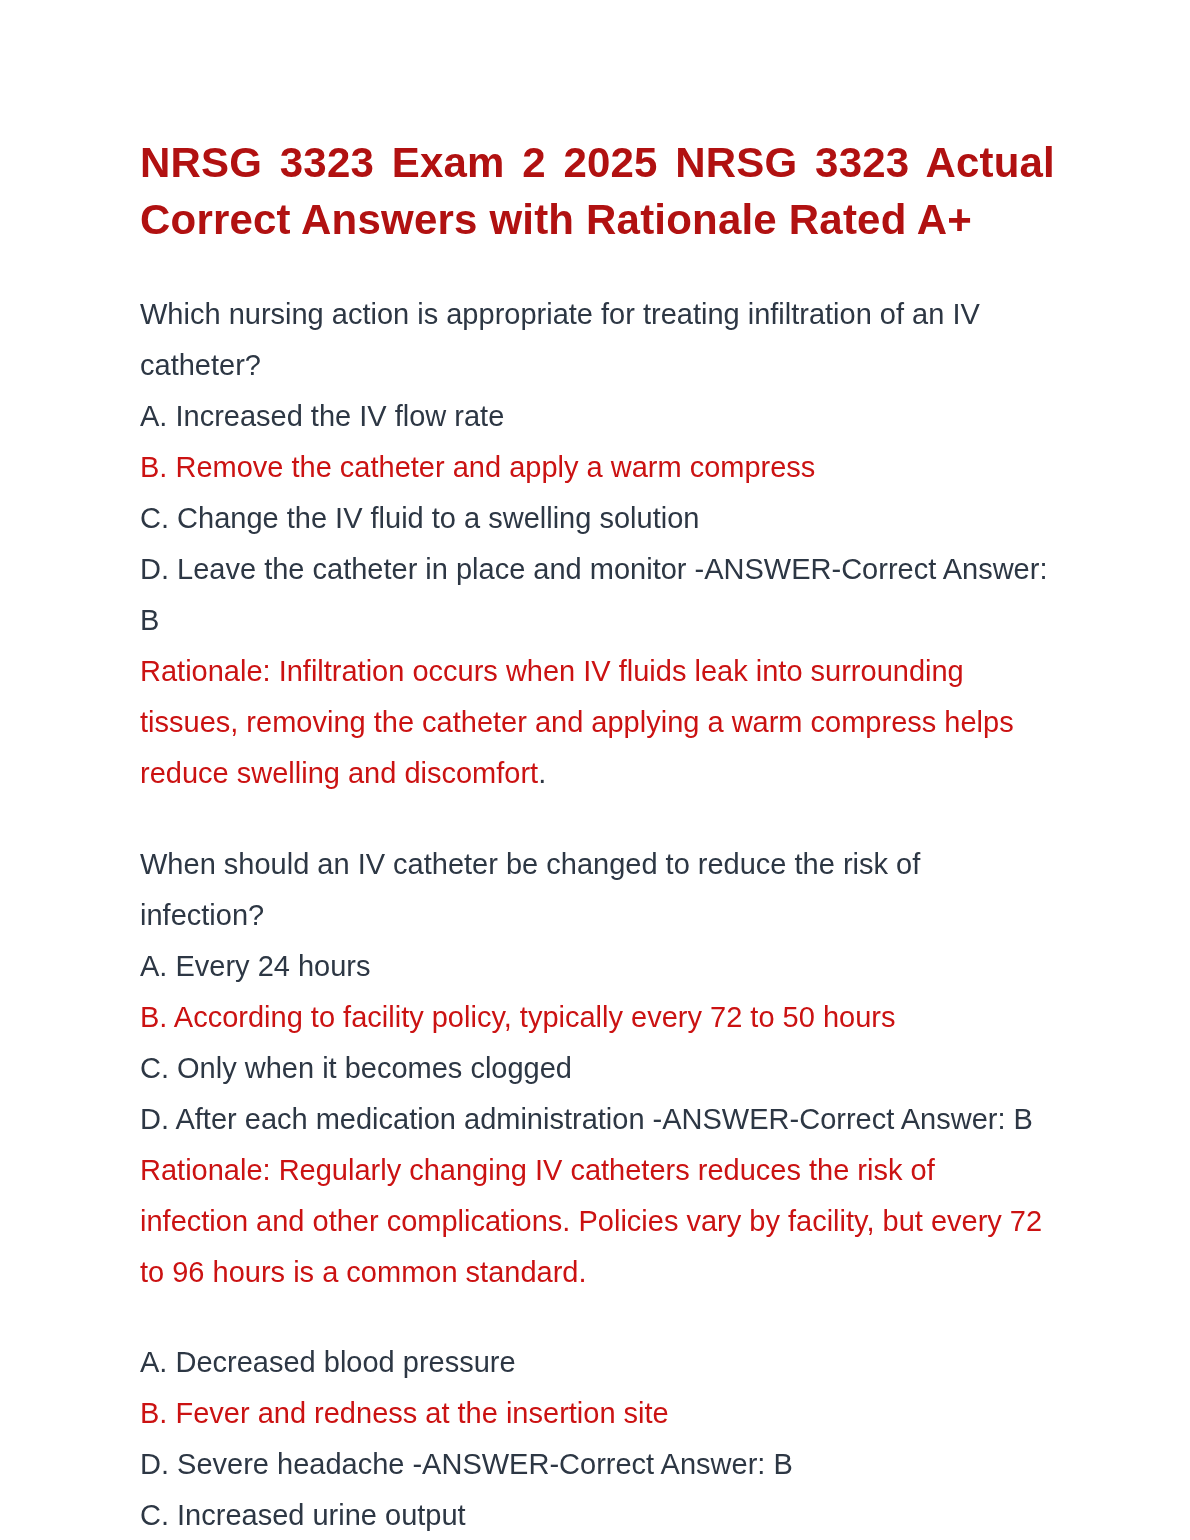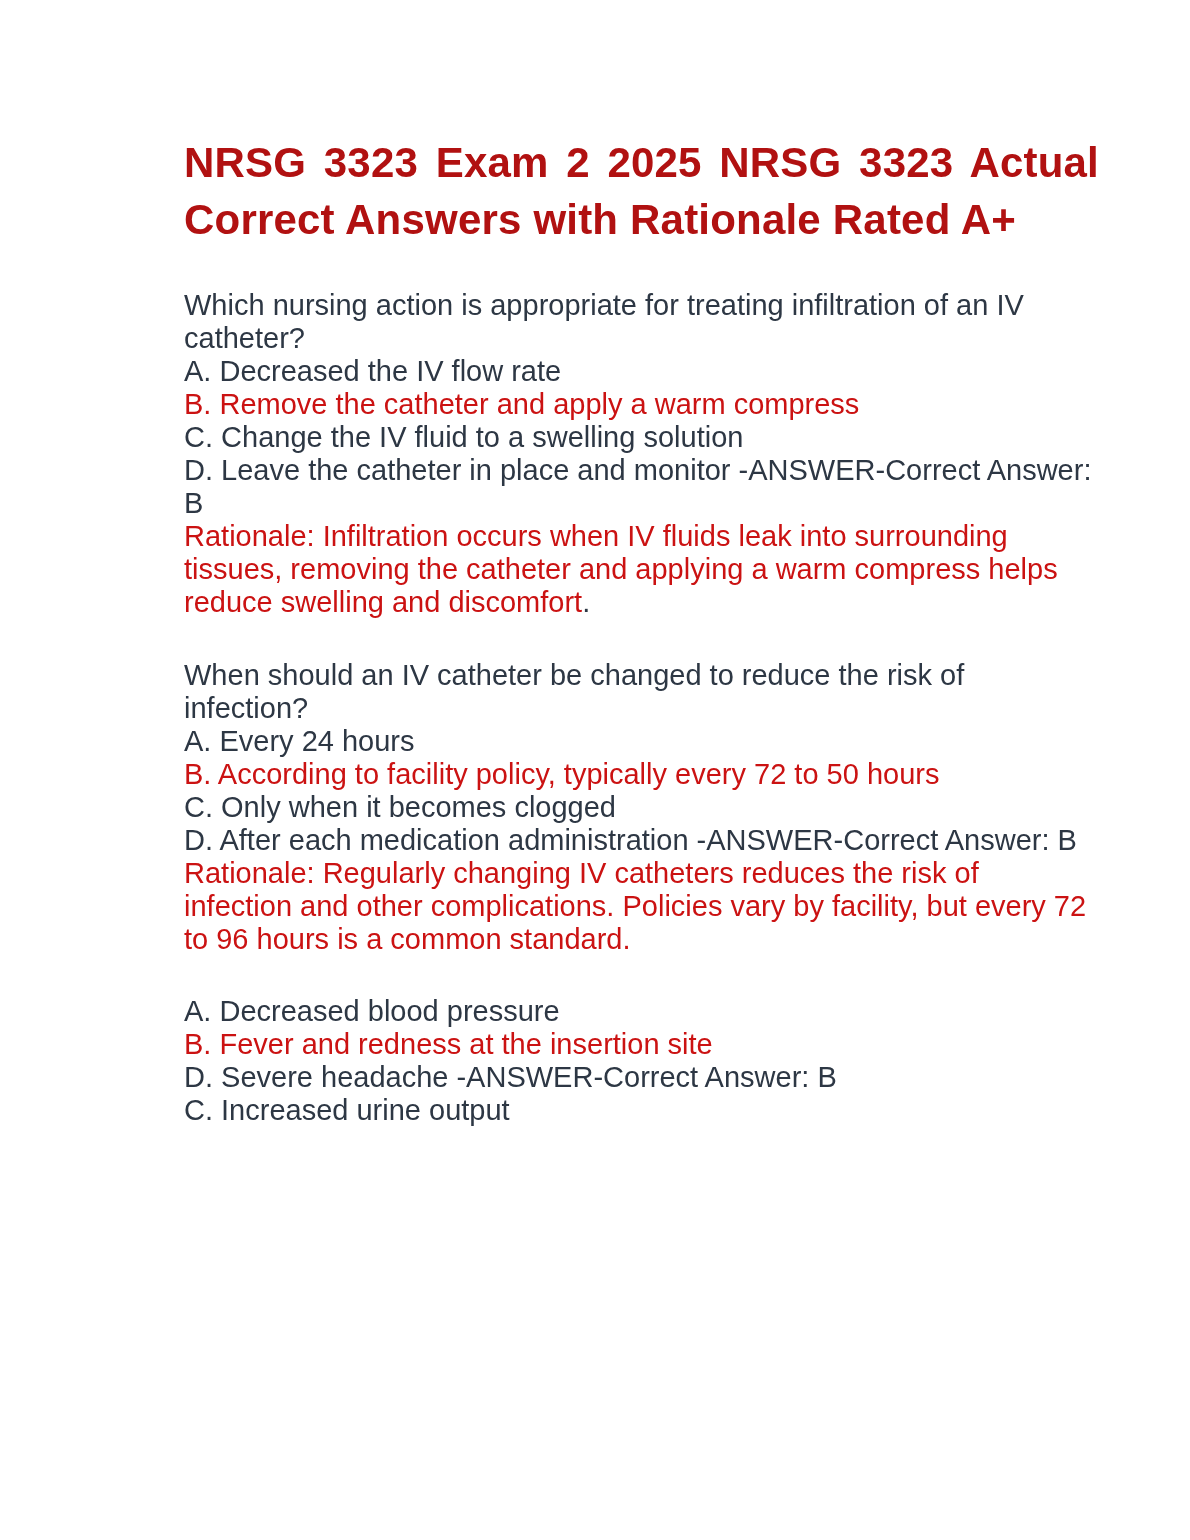--- a/index.html
+++ b/index.html
@@ -6,60 +6,59 @@
   body {
     width: 1190px;
     height: 1540px;
     background: #ffffff;
     font-family: "Liberation Sans", sans-serif;
     overflow: hidden;
   }
   .page {
     box-sizing: border-box;
     padding: 134px 0 0 140px;
-    margin-left: 44px;
   }
   .doc-title {
     width: 915px;
     margin: 0 0 41px 0;
     font-size: 42px;
     font-weight: bold;
     line-height: 57px;
     color: var(--title-red, #b11111);
     letter-spacing: 0.2px;
   }
   .title-line { display: block; }
   .title-line.just {
     text-align: justify;
     text-align-last: justify;
   }
   .question {
     width: 908px;
     font-size: 29px;
-    line-height: 33px;
+    line-height: 51px;
     color: var(--body-dark, #2d3744);
   }
   .question + .question { margin-top: 39.5px; }
   .question p { margin: 0; }
   .red, .option.red, .rationale .red { color: var(--answer-red, #cb1212); }
   .rationale .dark { color: var(--body-dark, #2d3744); }
 </style>
 </head>
 <body style="--title-red: #b11111; --answer-red: #cb1212; --body-dark: #2d3744; --background: #ffffff;">
 
 <div class="page">
 
   <h1 class="doc-title">
     <span class="title-line just">NRSG 3323 Exam 2 2025 NRSG 3323 Actual</span>
     <span class="title-line">Correct Answers with Rationale Rated A+</span>
   </h1>
 
   <section class="question">
     <p class="stem">Which nursing action is appropriate for treating infiltration of an IV catheter?</p>
-    <p class="option">A. Decreased the IV flow rate</p>
+    <p class="option">A. Increased the IV flow rate</p>
     <p class="option red">B. Remove the catheter and apply a warm compress</p>
     <p class="option">C. Change the IV fluid to a swelling solution</p>
     <p class="option">D. Leave the catheter in place and monitor -ANSWER-Correct Answer: B</p>
     <p class="rationale"><span class="red">Rationale: Infiltration occurs when IV fluids leak into surrounding tissues, removing the catheter and applying a warm compress helps reduce swelling and discomfort</span><span class="dark">.</span></p>
   </section>
 
   <section class="question">
     <p class="stem">When should an IV catheter be changed to reduce the risk of infection?</p>
     <p class="option">A. Every 24 hours</p>
     <p class="option red">B. According to facility policy, typically every 72 to 50 hours</p>

